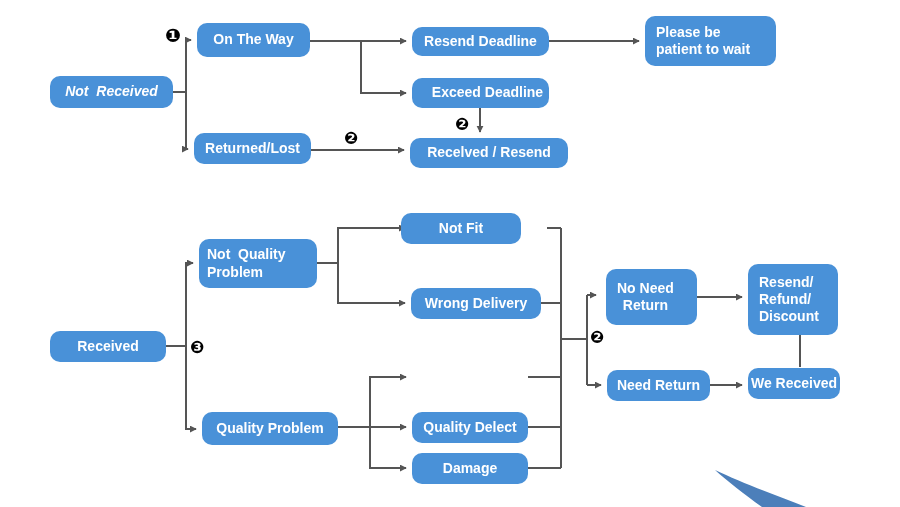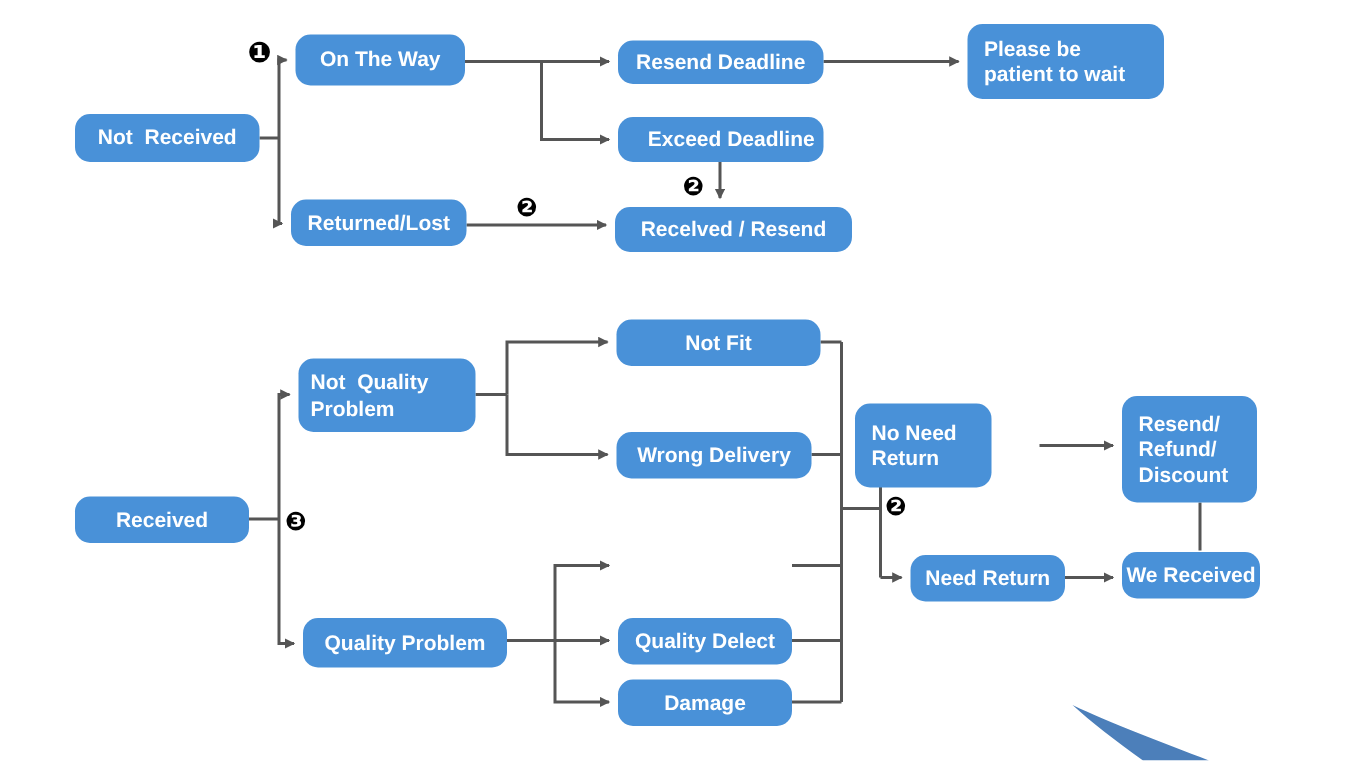--- a/index.html
+++ b/index.html
@@ -83,38 +83,38 @@
     <path class="conn" d="M587,295 H596" marker-end="url(#arrow)"></path>
     <path class="conn" d="M587,385 H601" marker-end="url(#arrow)"></path>
 
     <path class="conn" d="M693,297 H742" marker-end="url(#arrow)"></path>
     <path class="conn" d="M710,385 H742" marker-end="url(#arrow)"></path>
     <path class="conn" d="M800,335 V367"></path>
 
     <path class="swoosh" d="M715,470 C740,482 775,495 806,507 L762,507 C744,494 727,481 715,470 Z"></path>
   </svg>
 
-  <div class="node" style="left:50px;top:76px;width:123px;height:32px;">Not &nbsp;Received</div>
+  <div class="node" style="left:50px;top:76px;width:123px;height:32px;font-style:italic;">Not &nbsp;Received</div>
   <div class="node" style="left:197px;top:23px;width:113px;height:34px;">On The Way</div>
   <div class="node" style="left:194px;top:133px;width:117px;height:31px;">Returned/Lost</div>
   <div class="node" style="left:412px;top:27px;width:137px;height:29px;">Resend Deadline</div>
   <div class="node" style="left:412px;top:78px;width:137px;height:30px;padding-left:14px;">Exceed Deadline</div>
   <div class="node" style="left:410px;top:138px;width:158px;height:30px;">Recelved / Resend</div>
   <div class="node left" style="left:645px;top:16px;width:131px;height:50px;">Please be
 patient to wait</div>
 
   <div class="node" style="left:50px;top:331px;width:116px;height:31px;">Received</div>
   <div class="node left" style="left:199px;top:239px;width:118px;height:49px;padding-left:8px;">Not &nbsp;Quality
 Problem</div>
   <div class="node" style="left:202px;top:412px;width:136px;height:33px;">Quality Problem</div>
-  <div class="node" style="left:411px;top:213px;width:136px;height:31px;">Not Fit</div>
+  <div class="node" style="left:401px;top:213px;width:120px;height:31px;">Not Fit</div>
   <div class="node" style="left:411px;top:288px;width:130px;height:31px;">Wrong Delivery</div>
   <div class="node" style="left:412px;top:412px;width:116px;height:31px;">Quality Delect</div>
   <div class="node" style="left:412px;top:453px;width:116px;height:31px;">Damage</div>
-  <div class="node left" style="left:570px;top:269px;width:91px;height:56px;">No Need
+  <div class="node left" style="left:606px;top:269px;width:91px;height:56px;text-align:center;">No Need
 Return</div>
   <div class="node left" style="left:748px;top:264px;width:90px;height:71px;">Resend/
 Refund/
 Discount</div>
   <div class="node" style="left:607px;top:370px;width:103px;height:31px;">Need Return</div>
   <div class="node" style="left:748px;top:368px;width:92px;height:31px;">We Received</div>
 
   <div class="marker" style="left:165px;top:26px;font-size:19px;">❶</div>
   <div class="marker" style="left:344px;top:130px;">❷</div>
   <div class="marker" style="left:455px;top:116px;">❷</div>

